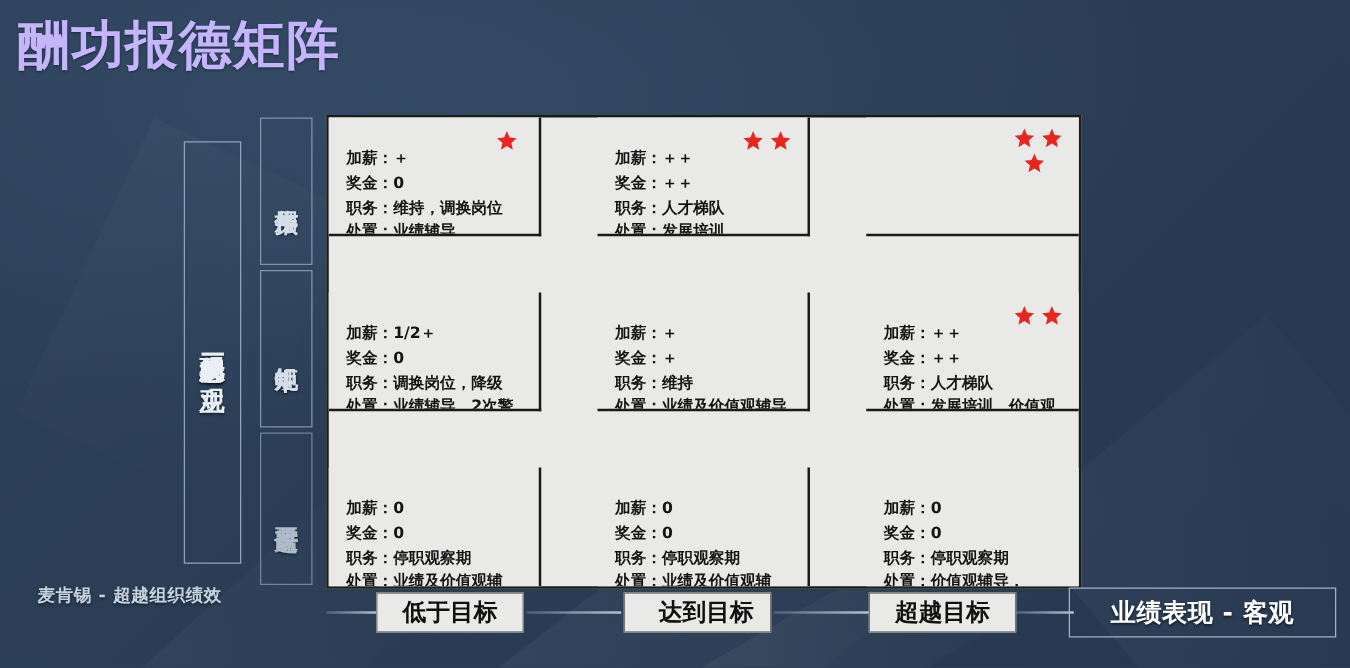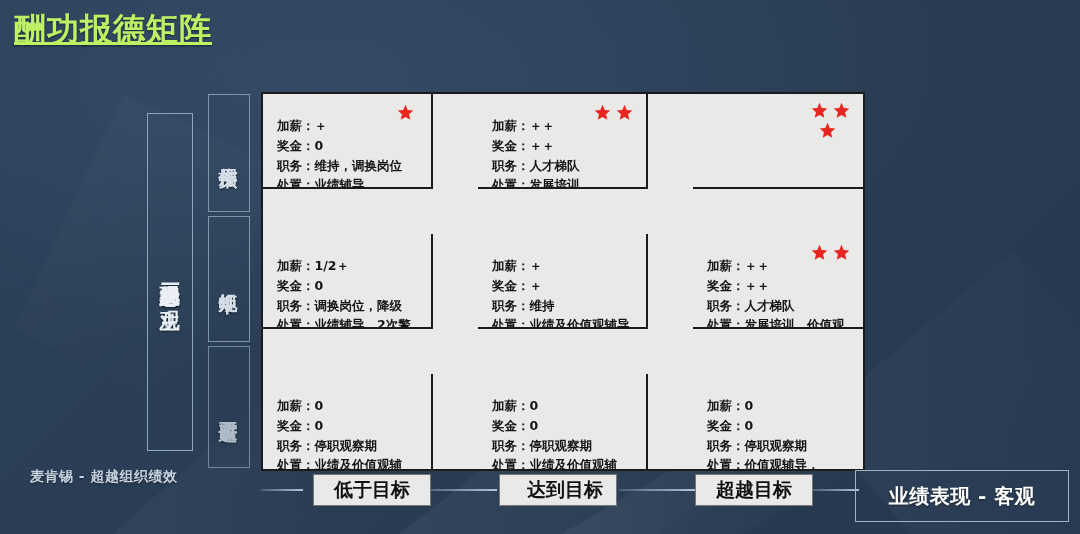--- a/index.html
+++ b/index.html
@@ -27,24 +27,23 @@
   }
   .shard-a { left: 350px; top: 430px; width: 420px; height: 160px; transform: rotate(-38deg); background: linear-gradient(120deg, rgba(255,255,255,0.055), rgba(255,255,255,0)); }
   .shard-b { left: 560px; top: 455px; width: 300px; height: 90px; transform: rotate(-30deg); background: linear-gradient(120deg, rgba(255,255,255,0.05), rgba(255,255,255,0)); }
   .shard-c { left: 120px; top: 450px; width: 220px; height: 120px; transform: rotate(-42deg); background: linear-gradient(120deg, rgba(255,255,255,0.035), rgba(255,255,255,0)); }
   .shard-d { left: 880px; top: 300px; width: 260px; height: 300px; transform: rotate(-40deg); background: linear-gradient(120deg, rgba(255,255,255,0.03), rgba(255,255,255,0)); }
   .shard-e { left: 60px; top: 120px; width: 180px; height: 260px; transform: rotate(25deg); background: linear-gradient(120deg, rgba(255,255,255,0.025), rgba(255,255,255,0)); }
 
   
   .title {
     position: absolute; left: 14px; top: 8px;
-    font-size: 32px; font-weight: bold; color: #bef264;
+    font-size: 42px; font-weight: bold; color: #c4b5fd;
     letter-spacing: 1px;
     text-shadow: 0 1px 2px rgba(0,0,0,0.45);
-    text-decoration: underline;
   }
 
   
   .y-axis-label {
     position: absolute;
     left: 147px; top: 113px;
     width: 46px; height: 338px;
     border: 1px solid #8ea6bd;
     display: flex; align-items: center; justify-content: center;
     color: #e9eff5;
@@ -129,21 +128,21 @@
     top: 474px; height: 32px;
     background: #e9e9e7;
     border: 1px solid #767676;
     display: flex; align-items: center; justify-content: center;
     font-size: 19px; font-weight: bold; color: #101010;
     padding: 0 12px;
   }
   .x-axis-title {
     position: absolute;
     top: 470px; left: 855px;
-    width: 214px; height: 52px;
+    width: 214px; height: 40px;
     border: 1px solid #9fb4c8;
     display: flex; align-items: center; justify-content: center;
     font-size: 20px; font-weight: bold; color: #ffffff;
     letter-spacing: 0.5px;
     text-shadow: 0 1px 2px rgba(0,0,0,0.45);
     text-align: right;
   }
 
   .footer {
     position: absolute; left: 16px; top: 468px;
@@ -275,19 +274,19 @@
 处置：价值观辅导，
 3次警告后停职</div>
     </div>
   </div>
 
 <div class="axis-line" style="left:261px;  width:42px;"></div>
 <div class="axis-line" style="left:421px;  width:76px;"></div>
 <div class="axis-line" style="left:619px;  width:76px;"></div>
 <div class="axis-line" style="left:811px;  width:48px;"></div>
 
-<div class="x-cat" style="left:313px; width:118px;">低于目标</div>
+<div class="x-cat" style="left:301px; width:118px;">低于目标</div>
 <div class="x-cat" style="left:499px; width:118px;padding-left:26px;">达到目标</div>
 <div class="x-cat" style="left:695px; width:118px;font-family:Liberation Serif, serif;">超越目标</div>
 
 <div class="x-axis-title">业绩表现 - 客观</div>
 
 <div class="footer">麦肯锡 - 超越组织绩效</div>
 
 </body></html>

